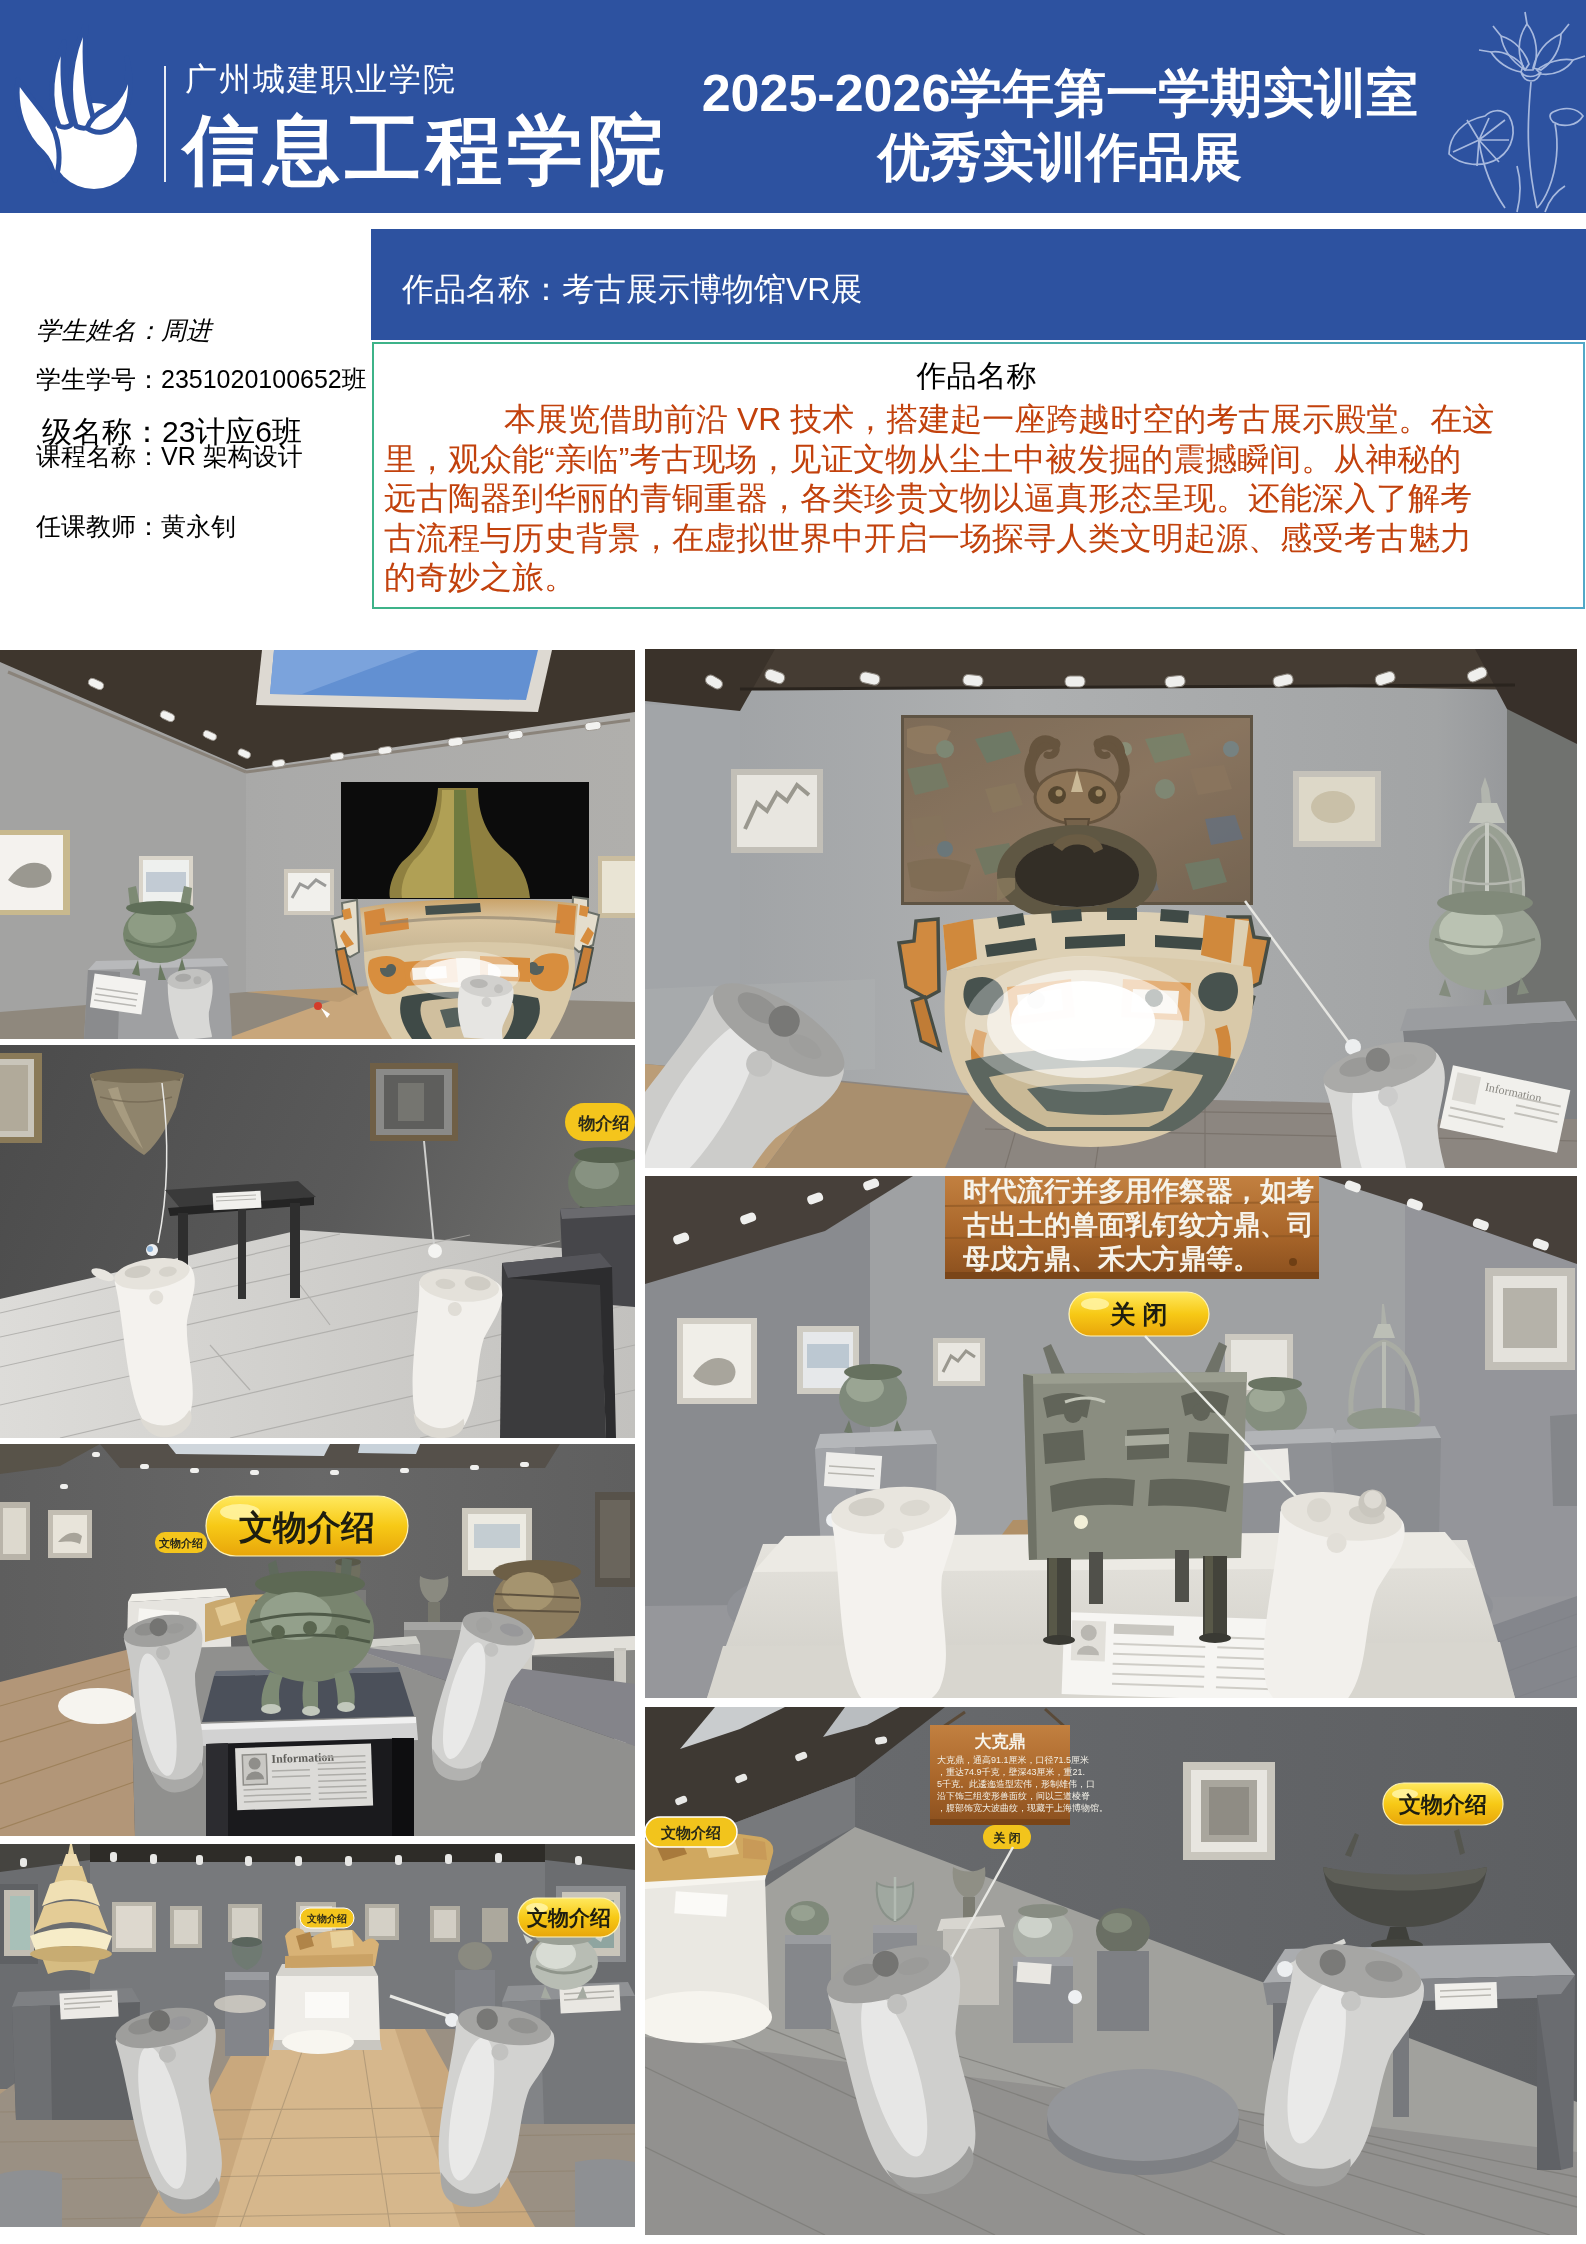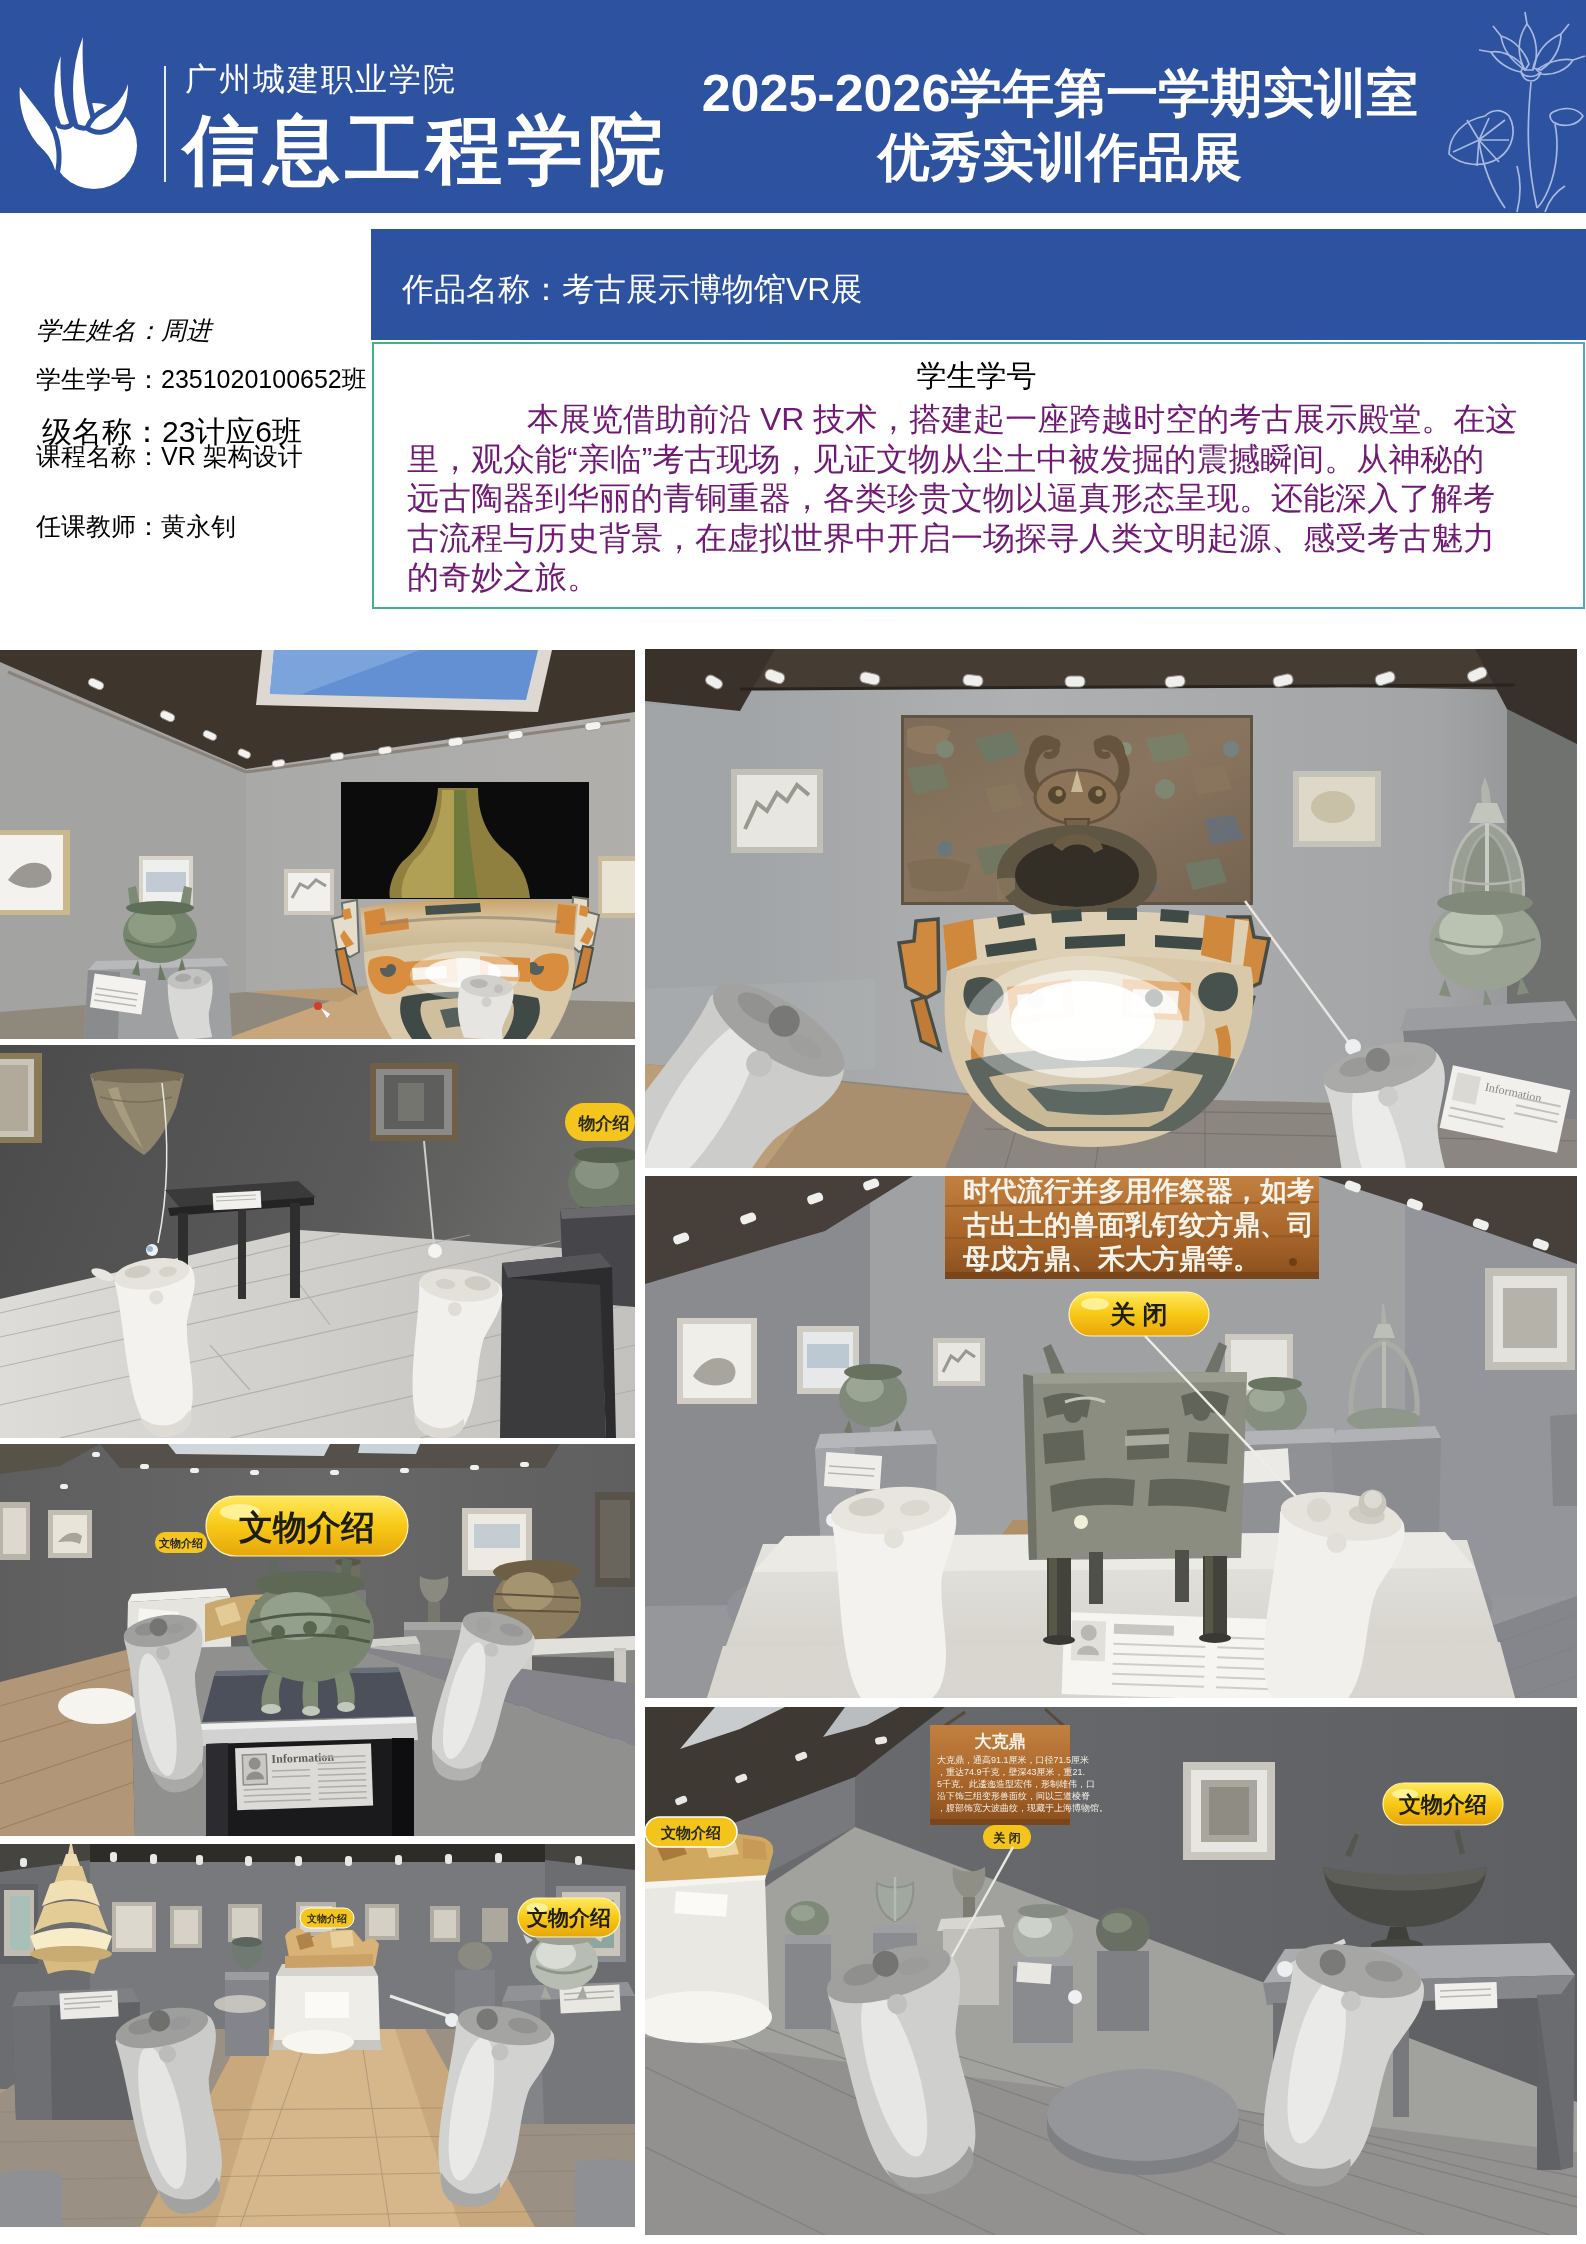--- a/index.html
+++ b/index.html
@@ -64,22 +64,22 @@
 <div class="abs" style="left:36px;top:314px;font-size:25px;color:#000;font-style:italic;">学生姓名：周进</div>
 <div class="abs" style="left:36px;top:363px;font-size:25px;color:#000;">学生学号：2351020100652班</div>
 <div class="abs" style="left:42px;top:412px;font-size:30px;color:#000;text-align:right;">级名称：23计应6班</div>
 <div class="abs" style="left:36px;top:440px;font-size:25px;color:#000;">课程名称：VR 架构设计</div>
 <div class="abs" style="left:36px;top:510px;font-size:25px;color:#000;">任课教师：黄永钊</div>
 
 <div class="abs" style="left:371px;top:229px;width:1215px;height:111px;background:#2d52a0;"></div>
 <div class="abs" style="left:402px;top:268px;color:#fff;font-size:32px;">作品名称：考古展示博物馆VR展</div>
 
 <div class="abs" style="left:372px;top:342px;width:1209px;height:263px;background:#fff;border:2px solid #3fae87;border-image:linear-gradient(90deg,#3db388,#52a8c8) 1;"></div>
-<div class="abs" style="left:374px;top:356px;width:1205px;text-align:center;font-size:30px;color:#000;">学生学号</div>
-<div class="abs" style="left:407px;top:400px;width:1170px;font-size:32px;color:#701a75;line-height:39.5px;white-space:nowrap;">
+<div class="abs" style="left:374px;top:356px;width:1205px;text-align:center;font-size:30px;color:#000;">作品名称</div>
+<div class="abs" style="left:384px;top:400px;width:1170px;font-size:32px;color:#c2410c;line-height:39.5px;white-space:nowrap;">
 <span style="margin-left:120px"></span>本展览借助前沿 VR 技术，搭建起一座跨越时空的考古展示殿堂。在这<br>里，观众能“亲临”考古现场，见证文物从尘土中被发掘的震撼瞬间。从神秘的<br>远古陶器到华丽的青铜重器，各类珍贵文物以逼真形态呈现。还能深入了解考<br>古流程与历史背景，在虚拟世界中开启一场探寻人类文明起源、感受考古魅力<br>的奇妙之旅。
 </div>
 
 <svg class="abs" style="left:0;top:650px;" width="635" height="389" viewBox="0 0 635 389" id="L1">
 <defs>
 <linearGradient id="l1wall" x1="0" y1="0" x2="1" y2="0">
 <stop offset="0" stop-color="#a1a1a0"></stop>
           <stop offset="0.45" stop-color="#aaaaa9"></stop>
           <stop offset="1" stop-color="#b0afac"></stop>
 </linearGradient>

